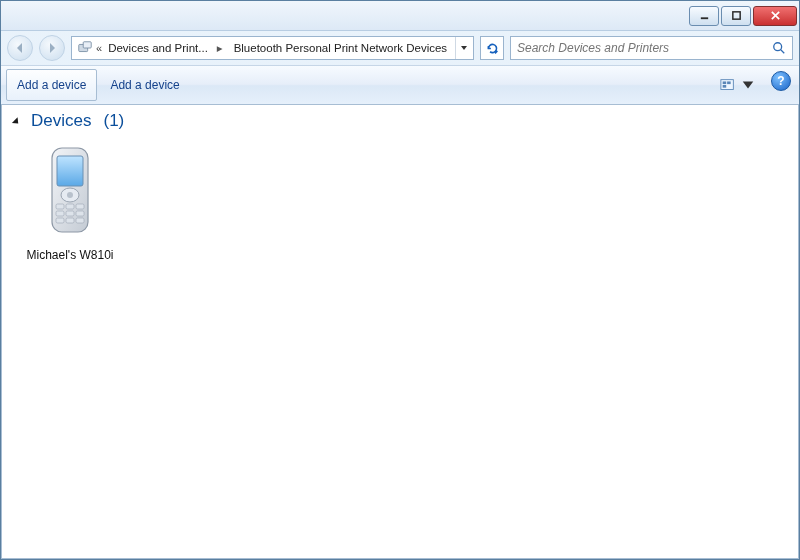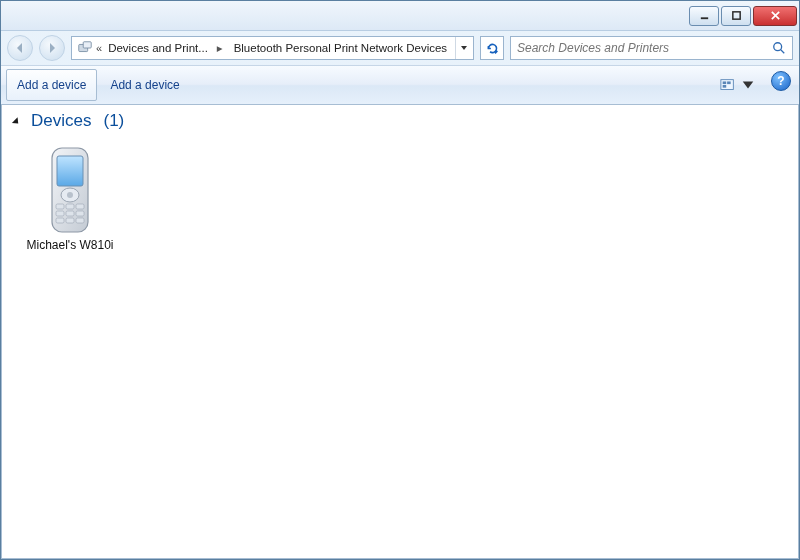--- a/index.html
+++ b/index.html
@@ -32,21 +32,21 @@
   .tool-btn.primary { border: 1px solid #a7bdd3; background: linear-gradient(#fdfeff,#e8f1fb); color: #15428b; }
   .toolbar .spacer { flex: 1; }
   .view-btn { display: flex; align-items: center; gap: 4px; padding: 0 6px; margin: 3px 6px 3px 0; border: 1px solid transparent; border-radius: 2px; }
   .view-btn svg { width: 16px; height: 14px; }
   .help-btn { width: 20px; height: 20px; margin: 5px 2px; border-radius: 50%; background: radial-gradient(circle at 35% 30%, #7ec1ff, #1863c7); color: #fff; font-weight: bold; display: flex; align-items: center; justify-content: center; font-size: 12px; border: 1px solid #1b5aa5; }
   
   .content { flex: 1; background: #fff; border: 1px solid #a7bdd3; border-top: none; margin: 0 0 0 0; overflow: auto; position: relative; }
   .section-head { display: flex; align-items: center; gap: 12px; padding: 6px 10px 4px 12px; color: #0b4e9b; font-size: 17px; }
   .section-head .tri { width: 0; height: 0; border-left: 5px solid #1a1a1a; border-top: 4px solid transparent; border-bottom: 4px solid transparent; transform: rotate(45deg); transform-origin: 30% 55%; }
   .items { display: flex; flex-wrap: wrap; padding: 4px 8px; }
-  .device-item { width: 120px; display: flex; flex-direction: column; align-items: center; padding: 6px; text-align: center; border: 1px solid transparent; border-radius: 2px; }
+  .device-item { width: 120px; display: flex; flex-direction: column; align-items: center; padding: 6px; text-align: center; border: 1px solid transparent; border-radius: 2px; gap: 10px; }
   .device-item .label { font-size: 12px; color: #111; margin-top: 2px; }
   .phone-icon { width: 56px; height: 90px; position: relative; }
   
   .statusbar { height: 60px; background: linear-gradient(#eef5fd, #dbe8f6); border-top: 1px solid #c6d6e7; display: flex; align-items: center; padding: 0 18px; gap: 18px; }
   .status-icon { width: 48px; height: 44px; }
   .status-text { color: #1a1a1a; font-size: 12px; }
   .chevlbl { font-size: 11px; color: #444; }
 </style>
 </head>
 <body>

